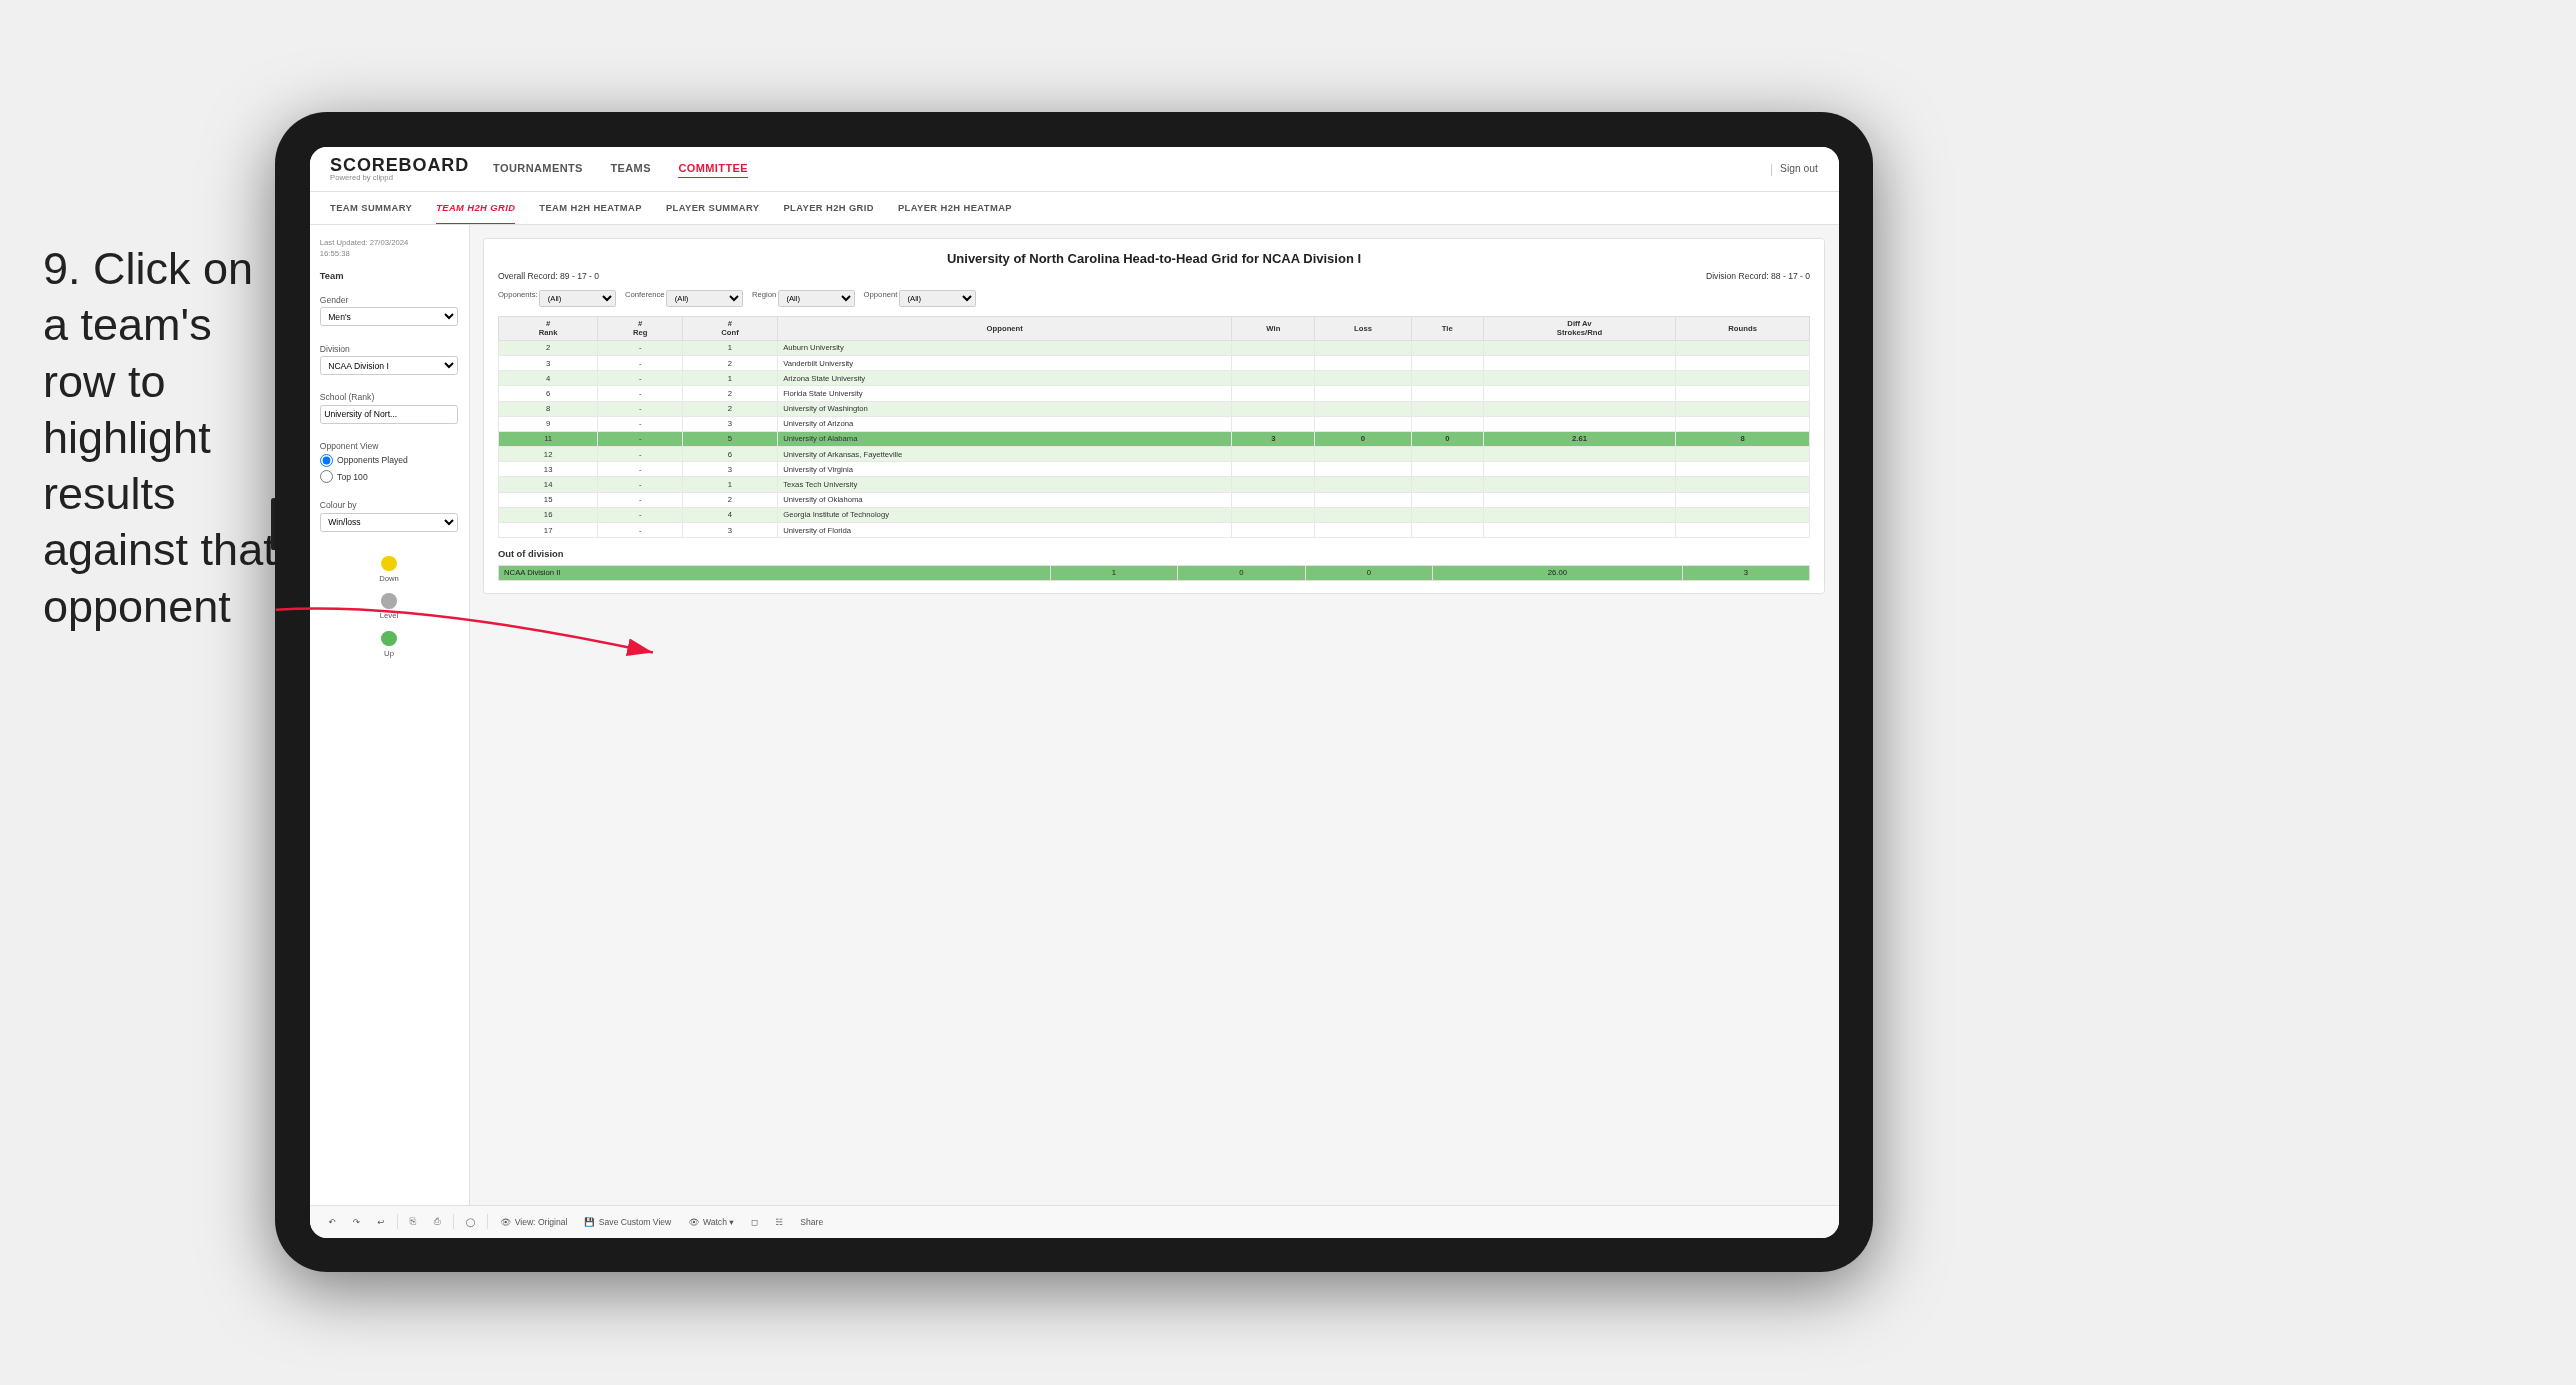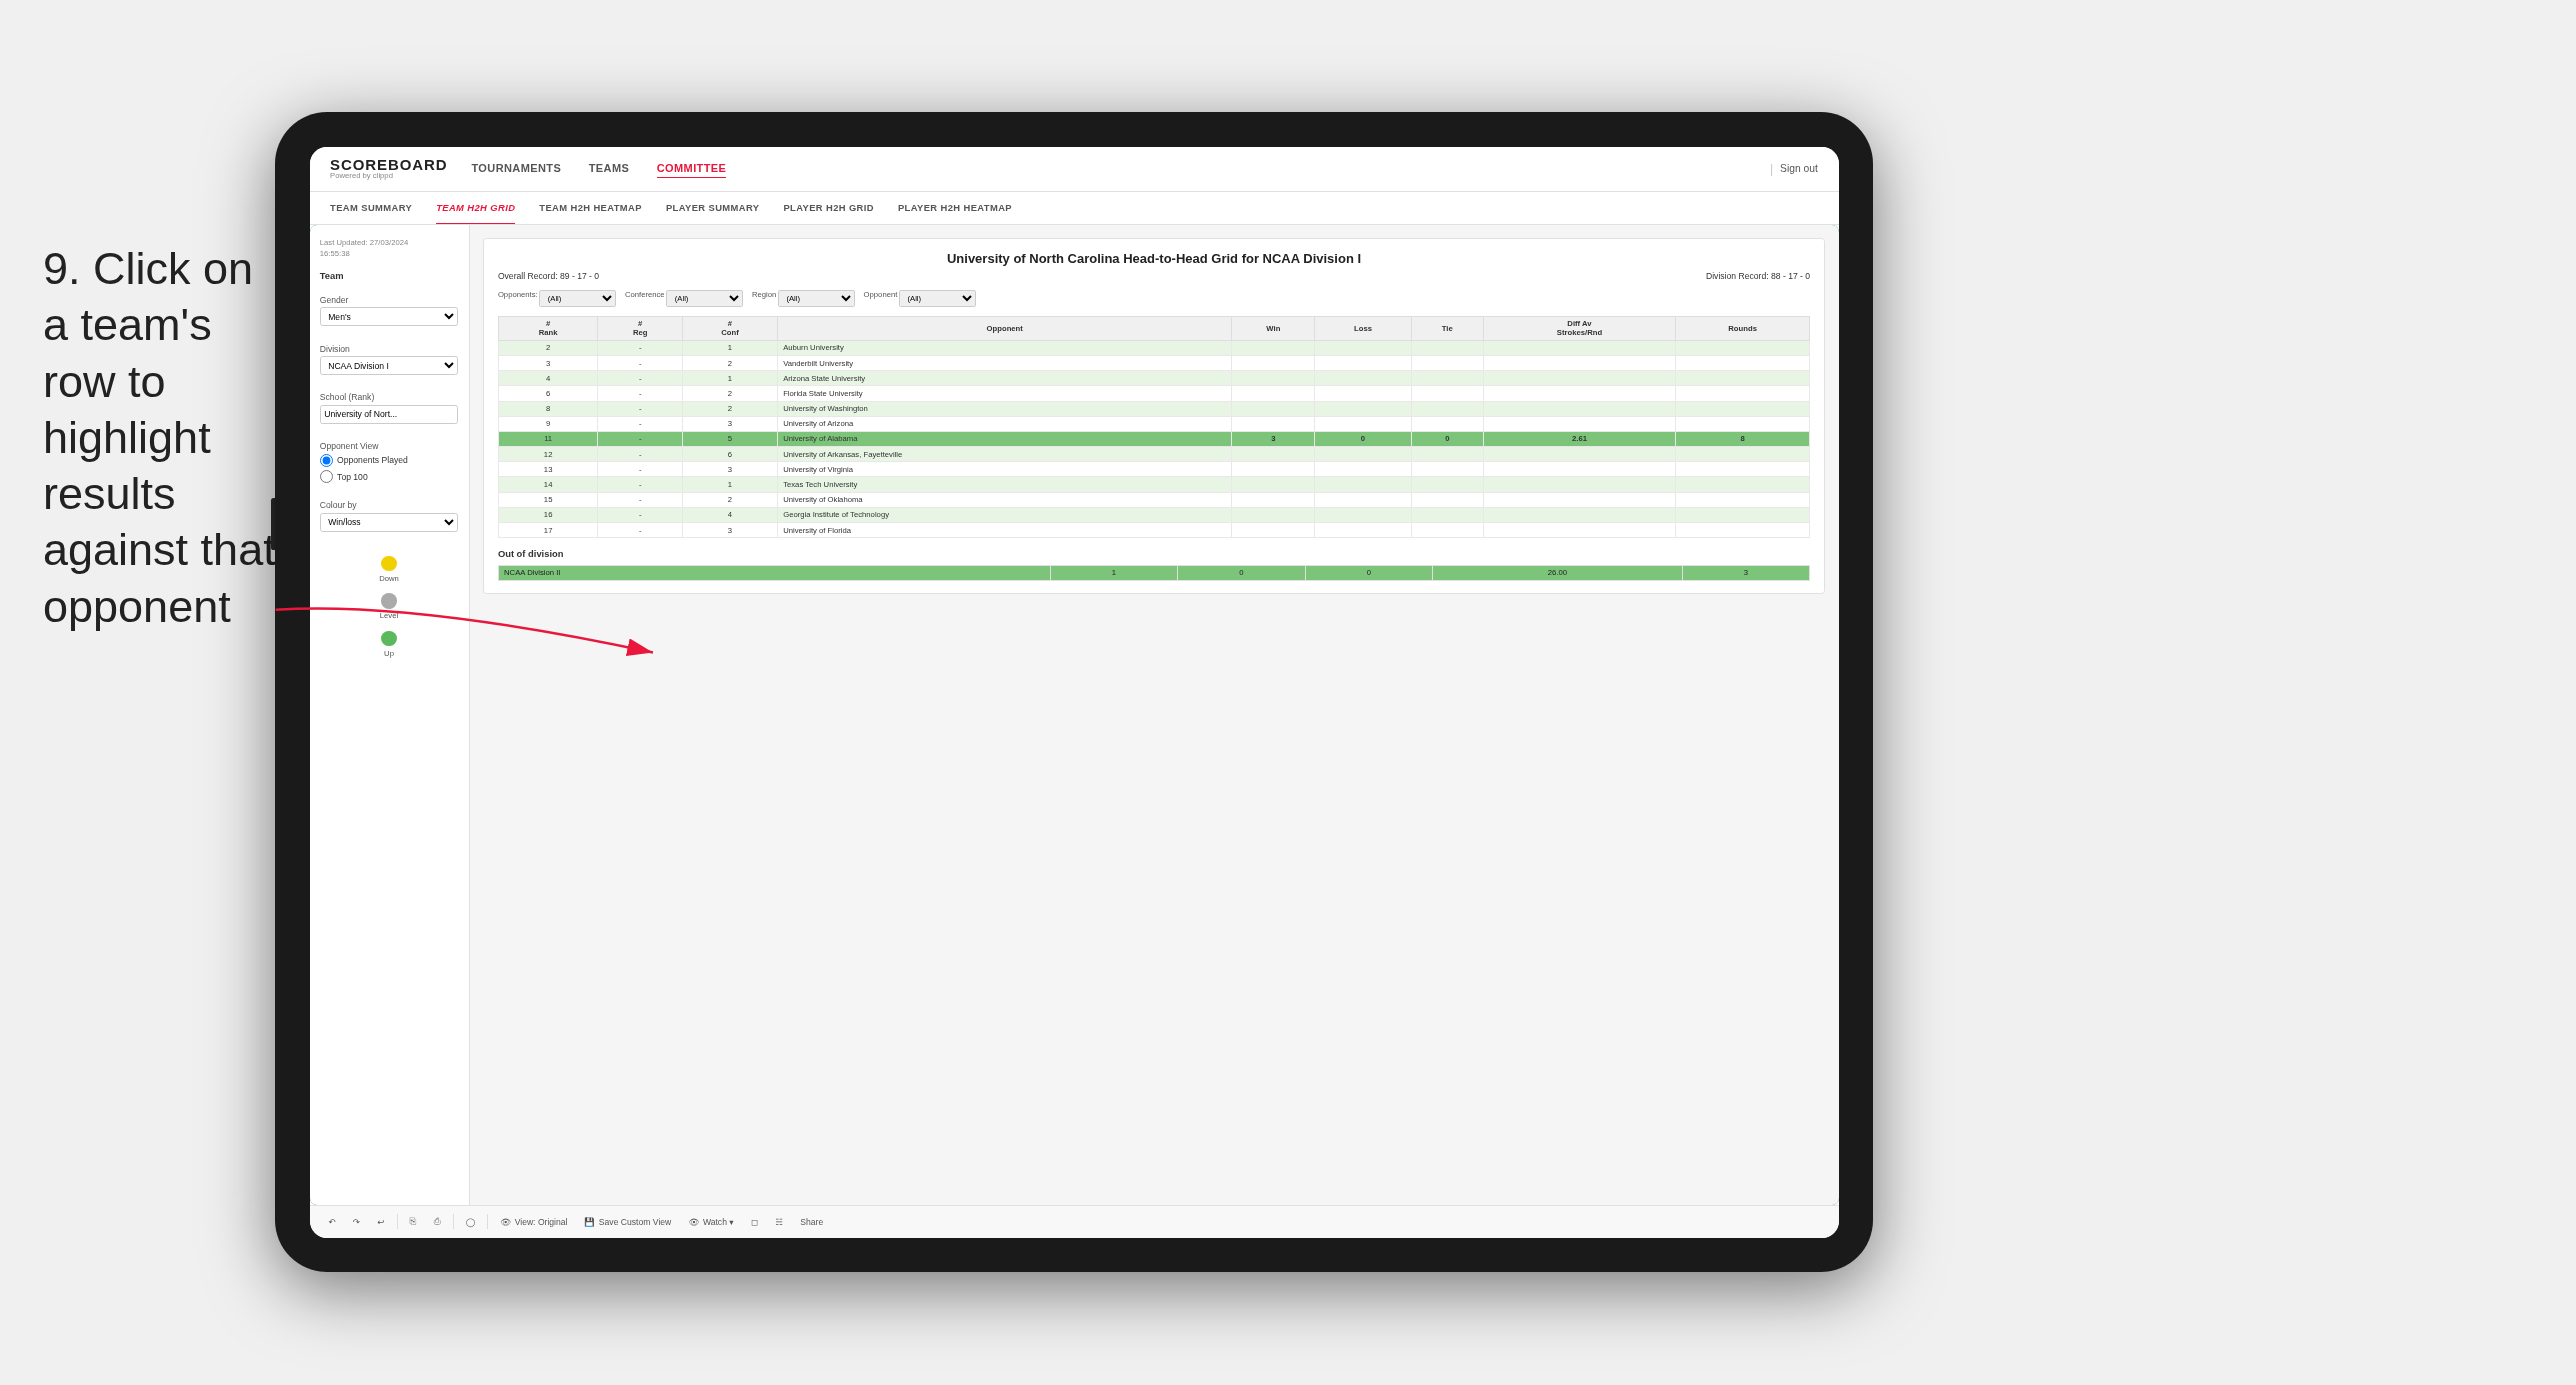--- a/index.html
+++ b/index.html
@@ -60,21 +60,21 @@
       flex-shrink: 0;
     }
 
     .logo-area {
       display: flex;
       flex-direction: column;
       margin-right: 24px;
     }
 
     .logo-scoreboard {
-      font-size: 15px;
+      font-size: 18px;
       font-weight: 900;
       color: #222;
       letter-spacing: 0.9px;
       line-height: 1;
     }
 
     .logo-powered {
       font-size: 7.7px;
       color: #888;
       line-height: 1;
@@ -141,21 +141,20 @@
       border-bottom: 1.7px solid #e8173b;
       font-style: italic;
     }
 
     
     .main-content {
       display: flex;
       flex: 1;
       background: #0369a1;
       overflow: hidden;
-      border-radius: 7px;
     }
 
     
     .sidebar {
       width: 160px;
       background: #fff;
       border-right: 0.9px solid #e0e0e0;
       padding: 13.7px 10.3px;
       display: flex;
       flex-direction: column;

